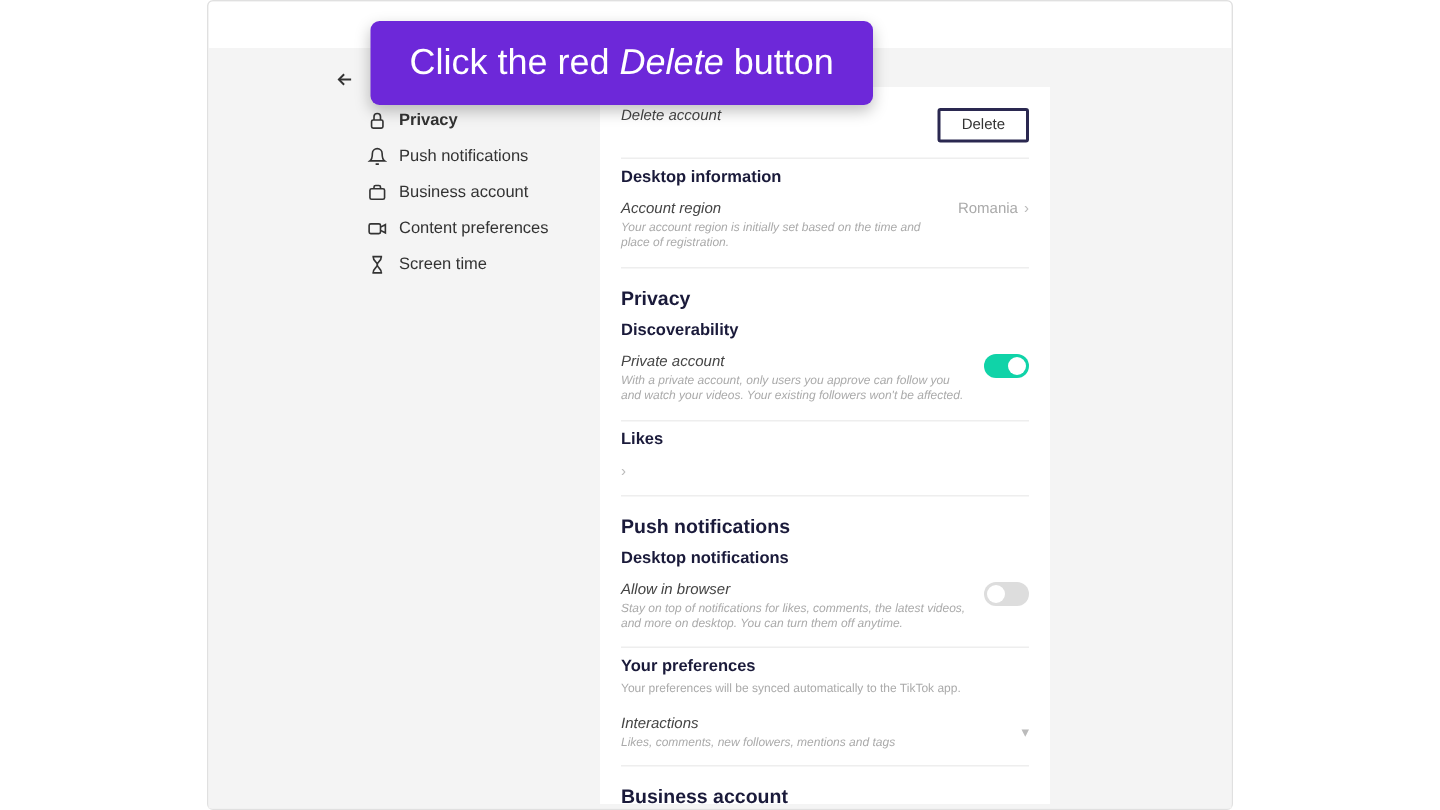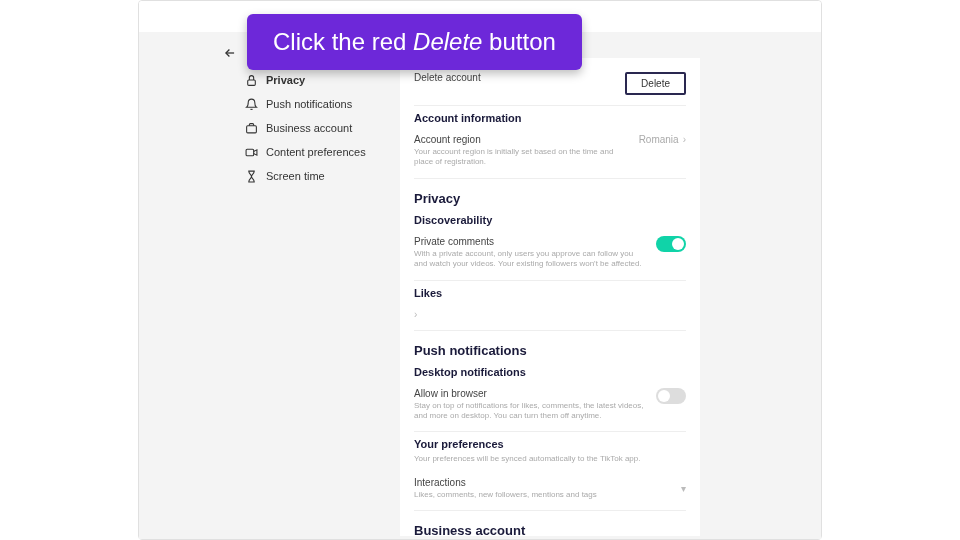--- a/index.html
+++ b/index.html
@@ -96,21 +96,21 @@
     display: flex;
     justify-content: space-between;
     align-items: flex-start;
     padding: 6px 0;
   }
   .row-divider {
     border-bottom: 1px solid #eee;
     padding-bottom: 10px;
     margin-bottom: 6px;
   }
-  .row-left { flex: 1; padding-right: 10px; }
+  .row-left { flex: 1; padding-right: 10px; font-style: italic; }
   .row-label {
     font-size: 10px;
     color: #444;
     margin-bottom: 2px;
   }
   .row-help {
     font-size: 8px;
     color: #aaa;
     line-height: 1.3;
   }
@@ -233,37 +233,37 @@
 
 <div class="main-panel">
 
   <div class="row row-divider">
     <div class="row-left">
       <div class="row-label">Delete account</div>
     </div>
     <button class="delete-btn">Delete</button>
   </div>
 
-  <div class="sub-title">Account information</div>
+  <div class="sub-title">Desktop information</div>
   <div class="row row-divider">
     <div class="row-left">
       <div class="row-label">Account region</div>
       <div class="row-help">Your account region is initially set based on the time and place of registration.</div>
     </div>
     <div class="value-right">
       <span>Romania</span>
       <span class="chevron">›</span>
     </div>
   </div>
 
   <div class="section-title">Privacy</div>
   <div class="sub-title">Discoverability</div>
   <div class="row row-divider">
     <div class="row-left">
-      <div class="row-label">Private comments</div>
+      <div class="row-label">Private account</div>
       <div class="row-help">With a private account, only users you approve can follow you and watch your videos. Your existing followers won't be affected.</div>
     </div>
     <div class="toggle on"></div>
   </div>
   <div class="sub-title">Likes</div>
   <div class="row row-divider">
     <span class="chevron">›</span>
   </div>
 
   <div class="section-title">Push notifications</div>

